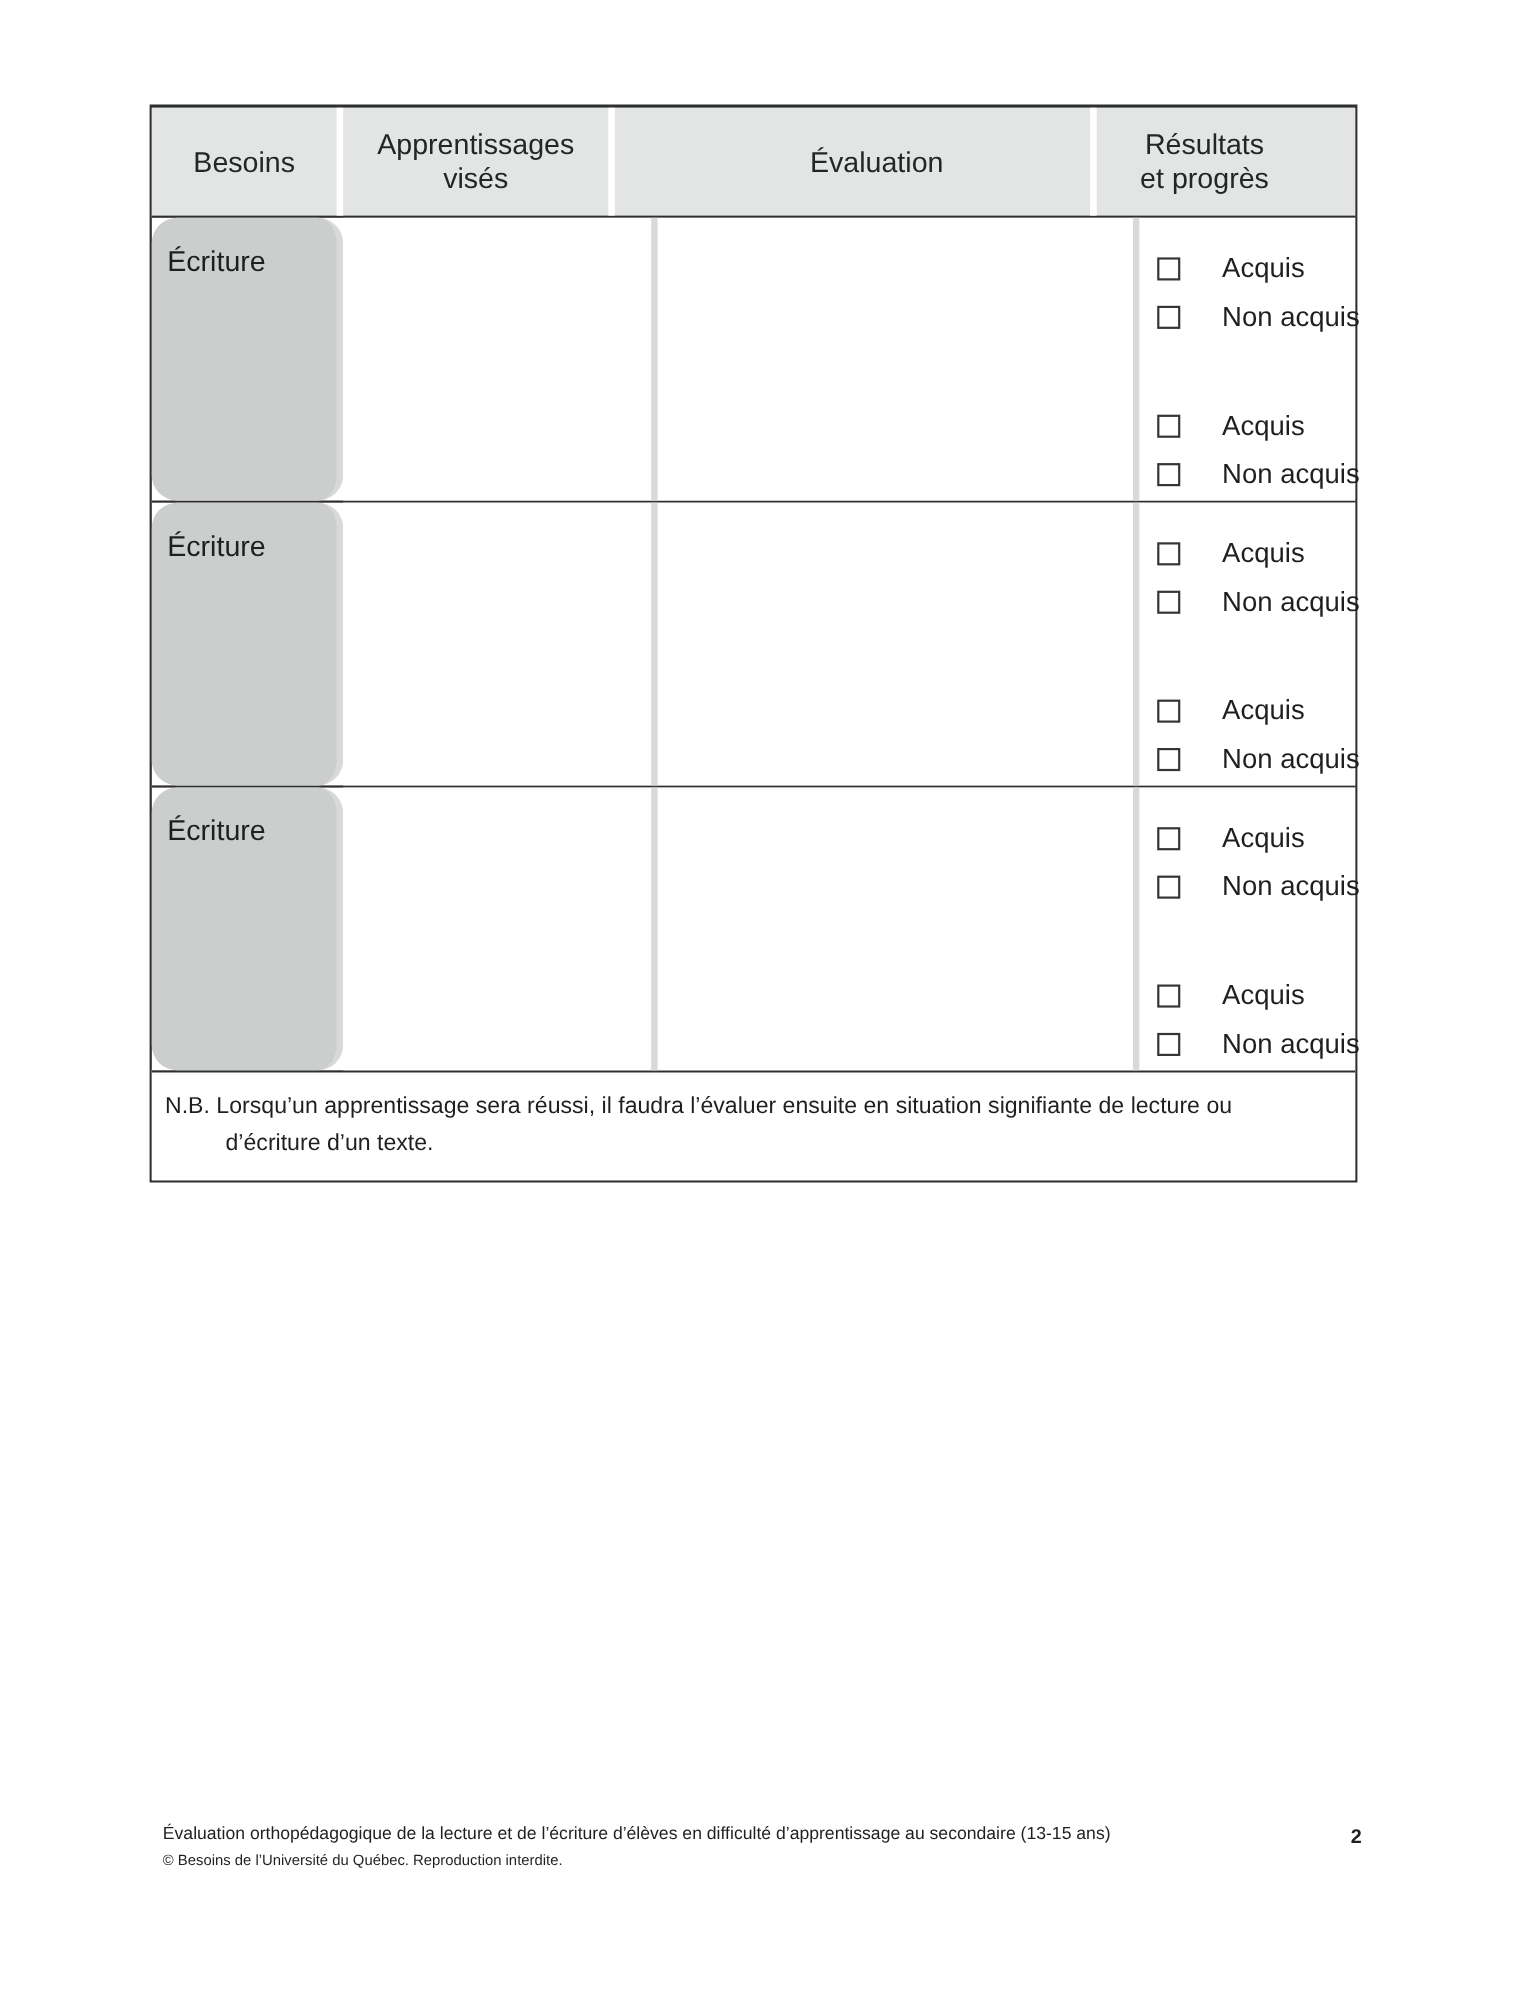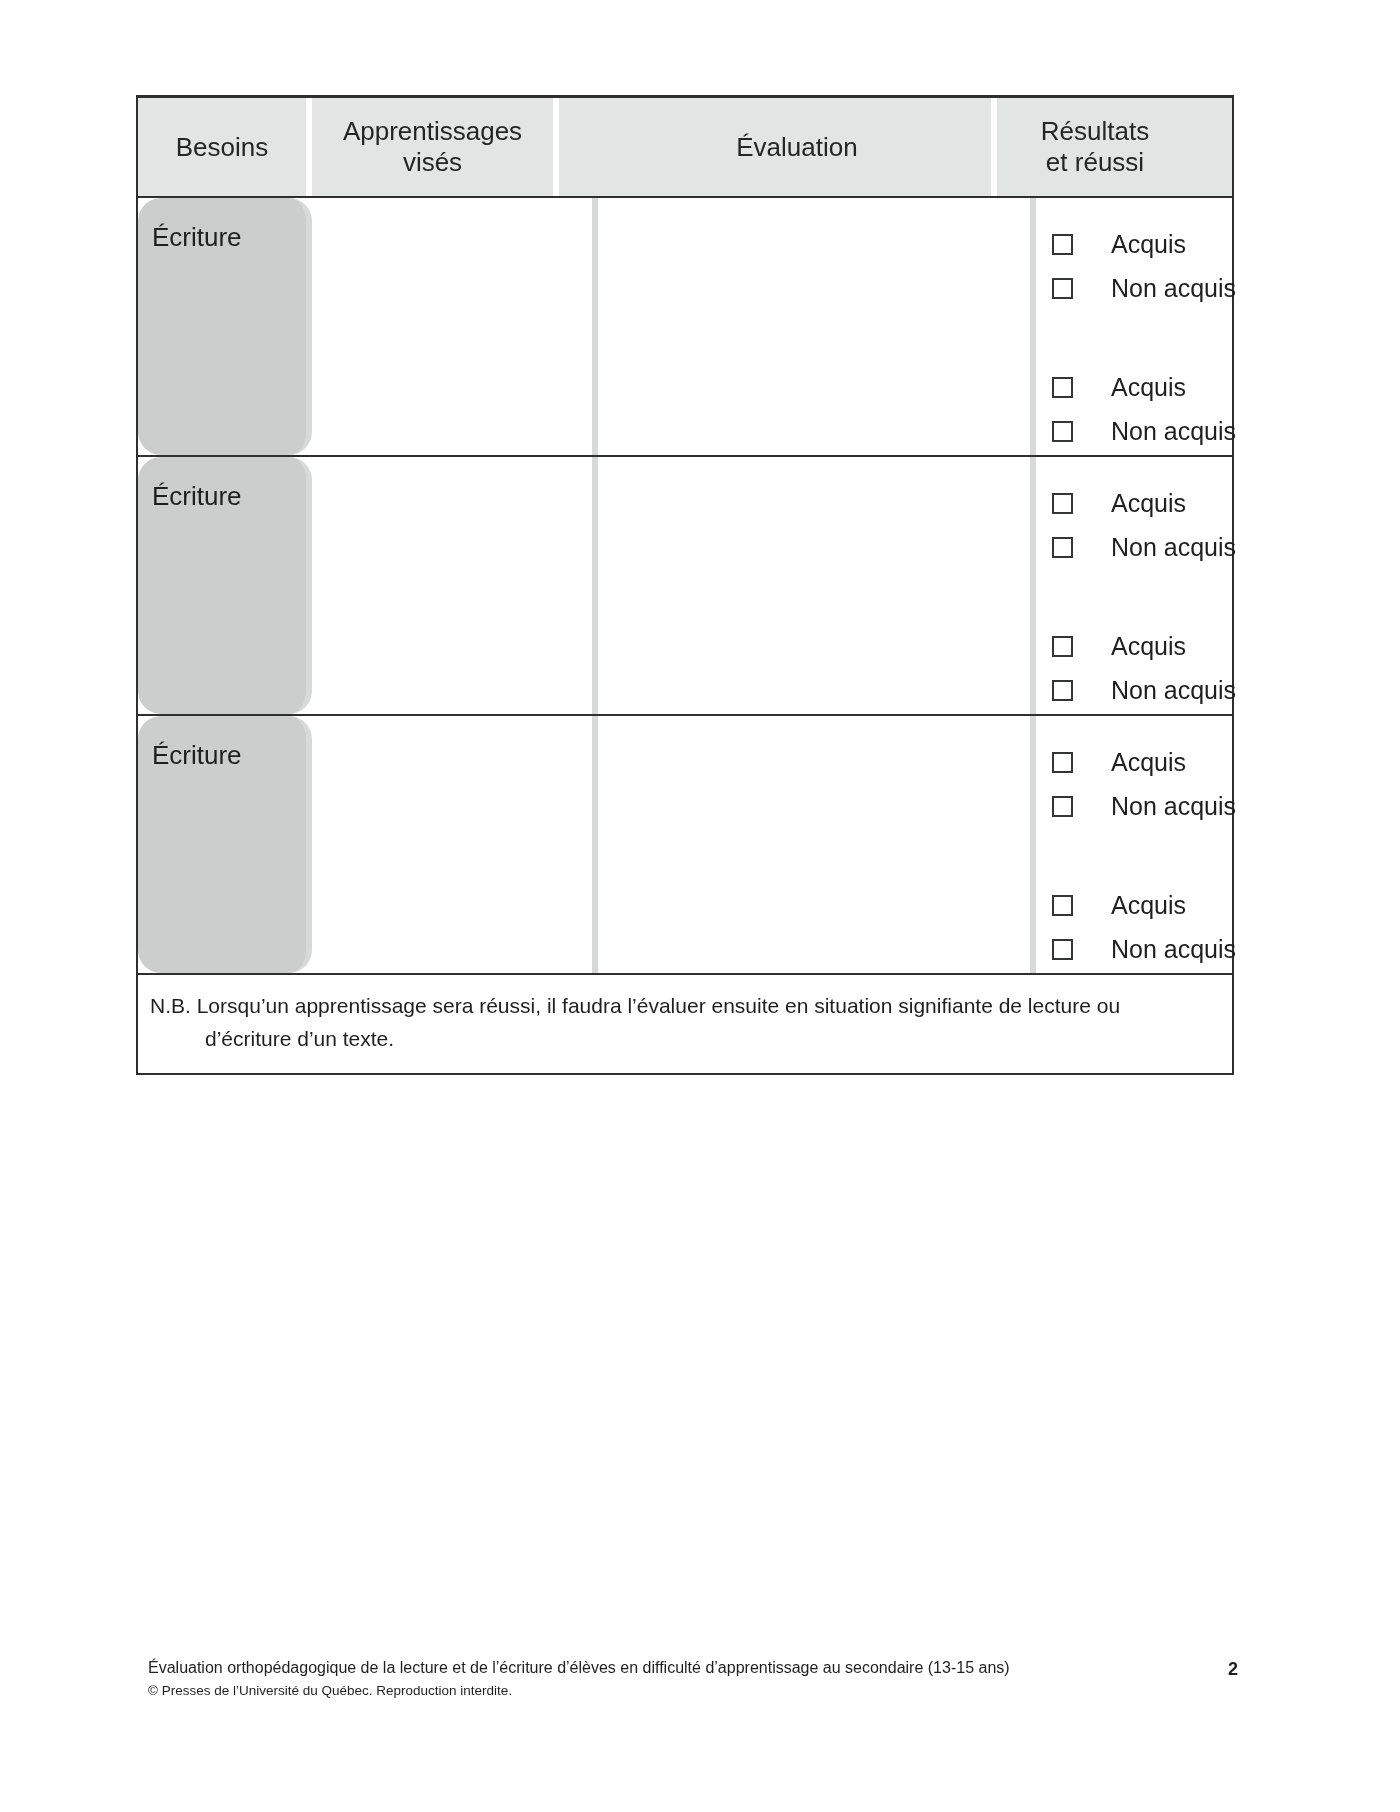--- a/index.html
+++ b/index.html
@@ -153,21 +153,21 @@
         <span>Besoins</span>
       </div>
       <div class="h-cell c2">
         <span>Apprentissages visés</span>
       </div>
       <div class="h-cell c3">
         <span>Évaluation</span>
       </div>
       <div class="h-cell c4">
         <span>Résultats</span>
-        <span>et réussi</span>
+        <span>et progrès</span>
       </div>
     </div>
 
     <div class="row body-row">
       <div class="cell cell-besoin">
         <span>Écriture</span>
       </div>
       <div class="cell cell-mid"></div>
       <div class="cell cell-eval"></div>
       <div class="cell cell-result">
@@ -256,18 +256,18 @@
 
     <div class="note-row">
       <p class="note-text">N.B. Lorsqu’un apprentissage sera réussi, il faudra l’évaluer ensuite en situation signifiante de lecture ou d’écriture d’un texte.</p>
     </div>
 
   </div>
 
   <div class="footer">
     <div>
       <div class="footer-line1">Évaluation orthopédagogique de la lecture et de l’écriture d’élèves en difficulté d’apprentissage au secondaire (13-15 ans)</div>
-      <div class="footer-line2">© Presses de l’Université du Québec. Reproduction interdite.</div>
+      <div class="footer-line2">© Besoins de l’Université du Québec. Reproduction interdite.</div>
     </div>
     <div class="page-number">2</div>
   </div>
 
 </div>
 
 </body></html>

